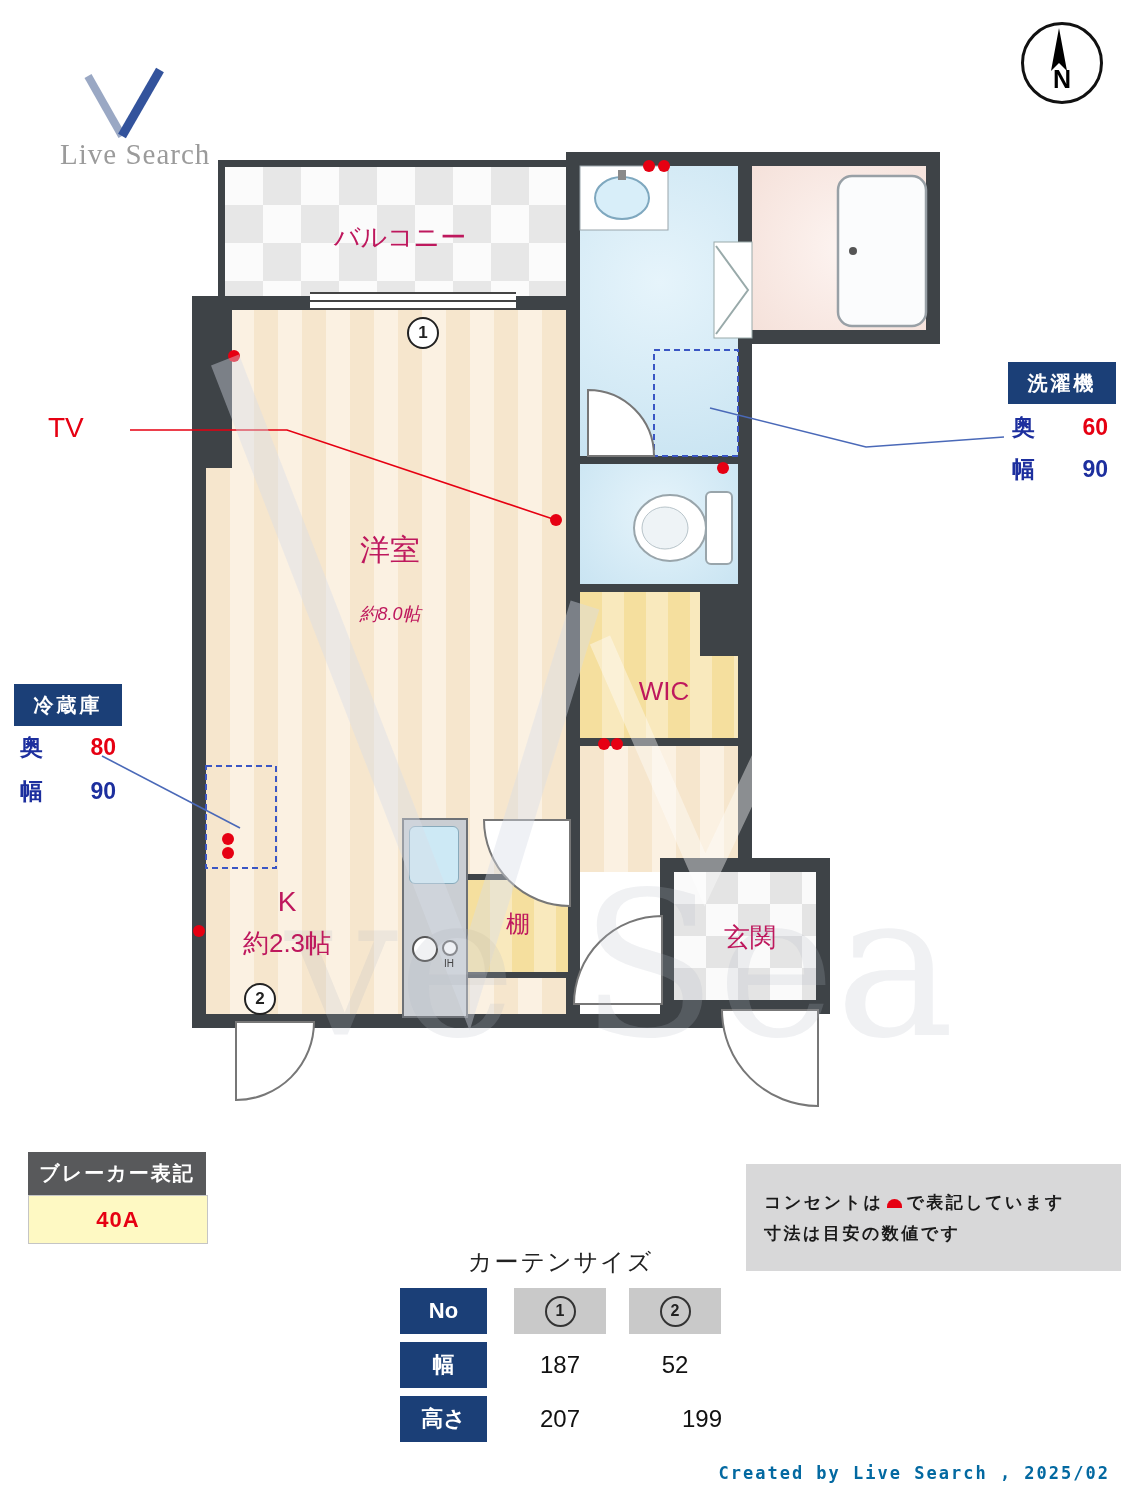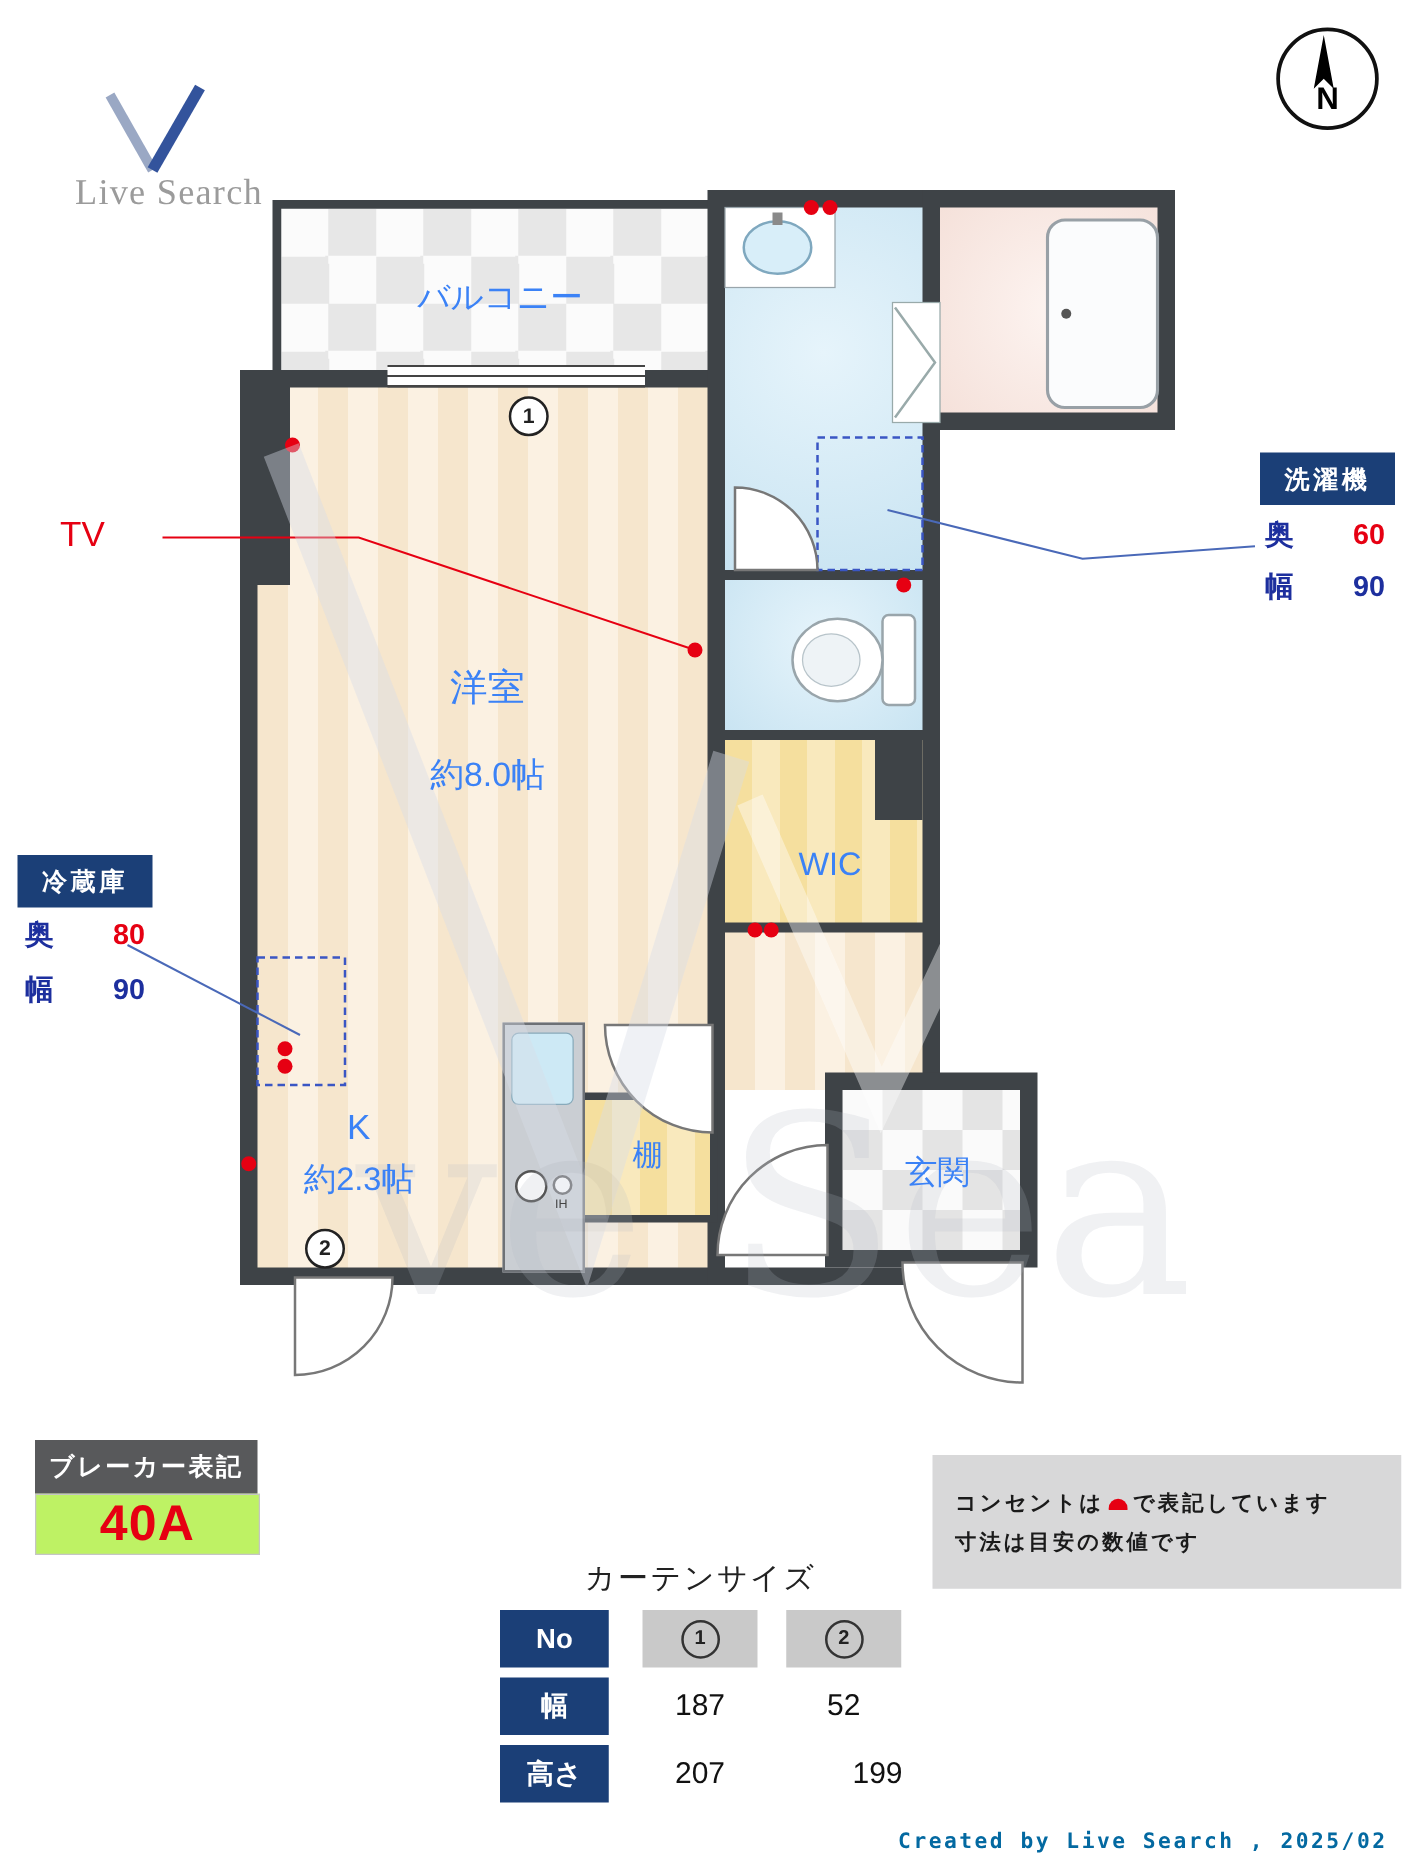--- a/index.html
+++ b/index.html
@@ -11,33 +11,33 @@
   .room{position:absolute;}
   .stripes{background:repeating-linear-gradient(90deg,#f6e6cd 0 24px,#fbf1e2 24px 48px);}
   .ystripes{background:repeating-linear-gradient(90deg,#f5df9e 0 22px,#f9e9bd 22px 44px);}
   .checker{background:repeating-conic-gradient(#e7e7e7 0% 25%,#fbfbfb 0% 50%) 0 0/76px 76px;}
   .checker-sm{background:repeating-conic-gradient(#e4e4e4 0% 25%,#fafafa 0% 50%) 0 0/64px 64px;}
   .blue-room{background:radial-gradient(circle at 50% 40%,#e6f4fb,#c9e4f2);}
   .pink-room{background:radial-gradient(circle at 55% 50%,#fdf4f1,#f5e1da);}
   
   .overlay{position:absolute;left:0;top:0;z-index:5;pointer-events:none;}
   
-  .lbl{position:absolute;z-index:10;color:#3b82f6;text-align:center;}
+  .lbl{position:absolute;z-index:10;color:#be185d;text-align:center;}
   .tag{position:absolute;z-index:10;background:#1b3f77;color:#fff;display:flex;align-items:center;justify-content:center;
        font-size:20px;letter-spacing:3px;font-weight:bold;}
   .spec-row{position:absolute;z-index:10;display:flex;justify-content:space-between;align-items:center;
             font-size:23px;font-weight:bold;color:#1d2f9e;}
   .spec-v.red{color:#e60012;}
   .marker{position:absolute;z-index:10;width:28px;height:28px;border:2px solid #222;border-radius:50%;background:#fff;
           display:flex;align-items:center;justify-content:center;font-size:17px;font-weight:bold;color:#222;}
   
   .breaker-head{position:absolute;z-index:10;background:#58595b;color:#fff;display:flex;align-items:center;justify-content:center;
                 font-size:20px;letter-spacing:2px;font-weight:bold;}
-  .breaker-body{position:absolute;z-index:10;background:#bef264;border:1px solid #c5c5c5;display:flex;align-items:center;justify-content:center;
-                font-size:40px;font-weight:bold;color:#e60012;letter-spacing:1px;}
+  .breaker-body{position:absolute;z-index:10;background:#fef9c3;border:1px solid #c5c5c5;display:flex;align-items:center;justify-content:center;
+                font-size:22px;font-weight:bold;color:#e60012;letter-spacing:1px;}
   .info-box{position:absolute;z-index:10;background:#d8d8d9;display:flex;flex-direction:column;justify-content:center;
             padding-left:18px;gap:8px;font-weight:bold;font-size:17px;letter-spacing:2.5px;color:#1a1a1a;}
   .dome{display:inline-block;width:15px;height:9px;background:#e60012;border-radius:8px 8px 0 0;margin:0 4px;vertical-align:baseline;}
   .tbl-label{position:absolute;z-index:10;width:87px;height:46px;background:#1b3f77;color:#fff;display:flex;align-items:center;justify-content:center;font-size:22px;font-weight:bold;}
   .tbl-head{position:absolute;z-index:10;width:92px;height:46px;background:#c9c9c9;display:flex;align-items:center;justify-content:center;}
   .tbl-val{position:absolute;z-index:10;width:92px;height:46px;display:flex;align-items:center;justify-content:center;font-size:24px;color:#111;}
   .circle-num{display:flex;align-items:center;justify-content:center;width:27px;height:27px;border:2px solid #333;border-radius:50%;
               font-size:16px;font-weight:bold;color:#222;}
   .footer{position:absolute;z-index:10;font-family:"DejaVu Sans Mono",monospace;font-weight:bold;font-size:17px;letter-spacing:2px;color:#0369a1;text-align:right;}
   .compass{position:absolute;z-index:10;width:76px;height:76px;border:3px solid #111;border-radius:50%;background:#fff;}
@@ -147,21 +147,21 @@
 
     <g opacity="0.4">
       <path d="M225,360 L468,985 L585,605" stroke="#d8dde8" stroke-width="30" fill="none"></path>
       <path d="M600,640 L705,880 L795,690" stroke="#ffffff" stroke-width="22" fill="none"></path>
       <text x="285" y="1035" font-family="DejaVu Serif,serif" font-size="200" fill="#b4b9c4" opacity="0.5">ve Sea</text>
     </g>
   </svg>
 
   <div class="lbl" style="left:310px;top:220px;width:180px;font-size:26px;">バルコニー</div>
   <div class="lbl" style="left:330px;top:530px;width:120px;font-size:30px;">洋室</div>
-  <div class="lbl" style="left:300px;top:602px;width:180px;font-size:27px;">約8.0帖</div>
+  <div class="lbl" style="left:300px;top:602px;width:180px;font-size:18px;font-style:italic;">約8.0帖</div>
   <div class="lbl" style="left:262px;top:886px;width:50px;font-size:28px;">K</div>
   <div class="lbl" style="left:212px;top:926px;width:150px;font-size:26px;">約2.3帖</div>
   <div class="lbl" style="left:488px;top:908px;width:60px;font-size:24px;">棚</div>
   <div class="lbl" style="left:604px;top:676px;width:120px;font-size:26px;">WIC</div>
   <div class="lbl" style="left:690px;top:920px;width:120px;font-size:26px;">玄関</div>
   <div class="lbl" style="left:48px;top:412px;width:80px;font-size:28px;color:#e60012;text-align:left;">TV</div>
 
   <div class="marker" style="left:407px;top:317px;">
     <span>1</span>
   </div>

